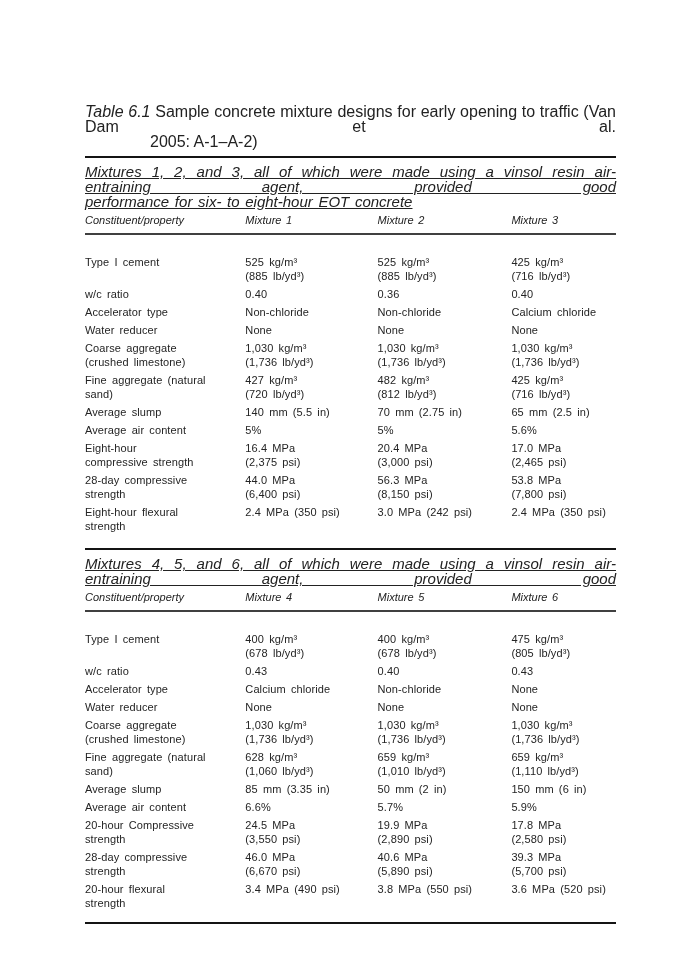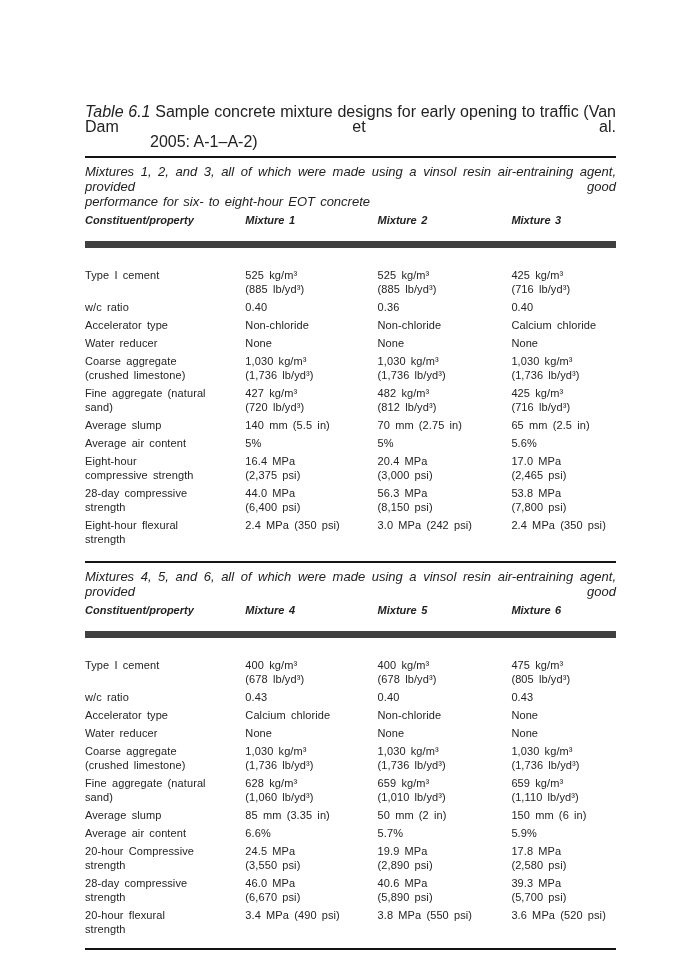--- a/index.html
+++ b/index.html
@@ -19,40 +19,41 @@
   
   .caption { font-size: 16px; line-height: 15px; margin-bottom: 7px; color: #222; }
   .caption-line1 { display: block; text-align: justify; text-align-last: justify; }
   .caption-label { font-style: italic; }
   .caption-line2 { display: block; padding-left: 65px; }
   
   .tbl-section { border-top: 2px solid #141414; padding-bottom: 11px; }
   .tbl-section.last { border-bottom: 2.5px solid #141414; padding-bottom: 8px; }
   .note {
     font-style: italic;
-    font-size: 13px; line-height: 15px;
+    font-size: 15px; line-height: 15px;
     margin-top: 6px;
     color: #222;
     word-spacing: 1.5px;
+    text-decoration: underline;
   }
   .note-line1 { display: block; text-align: justify; text-align-last: justify; }
   .note-line2 { display: block; }
   
   table {
     width: 100%;
     border-collapse: collapse;
     table-layout: fixed;
     font-size: 11px;
   }
   th {
-    font-style: italic; font-weight: bold;
+    font-style: italic; font-weight: normal;
     text-align: left;
     font-size: 11px; line-height: 14px;
-    padding: 4px 4px 14px 0;
-    border-bottom: 7px solid #404040;
+    padding: 4px 4px 6px 0;
+    border-bottom: 2px solid #404040;
     word-spacing: 1.5px;
     color: #222;
   }
   td {
     vertical-align: top;
     line-height: 14px;
     padding: 0 4px 4px 0;
     white-space: pre-line;
     word-spacing: 2px;
     letter-spacing: 0.1px;

